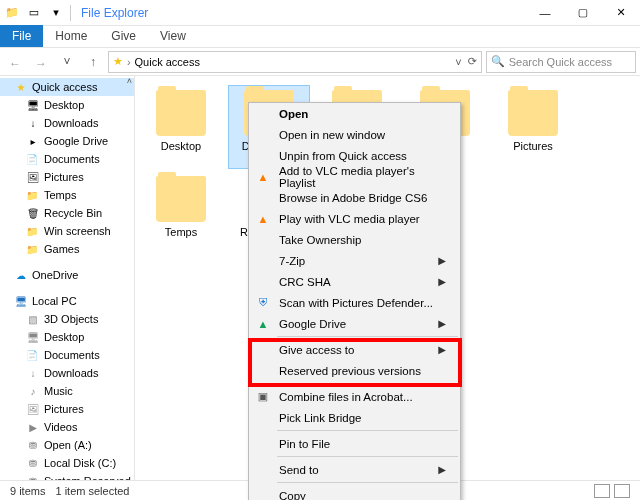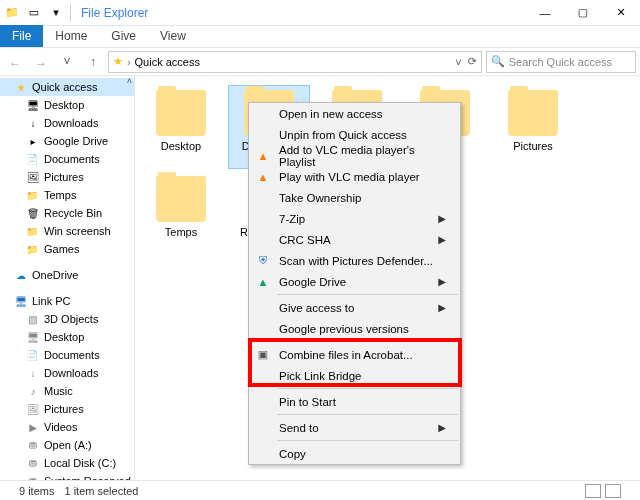--- a/index.html
+++ b/index.html
@@ -35,21 +35,21 @@
   .fico.recycle { background: transparent; }
   .fico.recycle::before { display:none; }
   .fico.recycle svg { width: 42px; height: 42px; }
   .ctx { position: absolute; left: 248px; top: 102px; width: 213px; background: #f2f2f2; border: 1px solid #bcbcbc; box-shadow: 2px 2px 4px rgba(0,0,0,.25); z-index: 50; }
   .ctx .row { height: 21px; display: flex; align-items: center; padding-left: 30px; padding-right: 14px; font-size: 11.5px; position: relative; }
   .ctx .row .ric { position: absolute; left: 6px; width: 16px; height: 16px; display: flex; align-items: center; justify-content: center; font-size: 11px; }
   .ctx .row .arw { margin-left: auto; color: #333; font-size: 10px; }
   .ctx .sep { height: 1px; background: #d0d0d0; margin: 2px 2px 2px 28px; }
   .ctx .bold { font-weight: 600; }
   .hl { position: absolute; left: 248px; top: 338px; width: 214px; height: 49px; border: 4px solid #ff0000; z-index: 60; pointer-events: none; }
-  .status { height: 20px; border-top: 1px solid #e5e5e5; display: flex; align-items: center; padding: 0 19px; font-size: 11px; color: #333; gap: 10px; }
+  .status { height: 20px; border-top: 1px solid #e5e5e5; display: flex; align-items: center; padding: 0 10px; font-size: 11px; color: #333; gap: 10px; }
   .status .v { margin-left: auto; display:flex; gap:4px; }
   .status .v div { width:16px; height:14px; border:1px solid #999; }
   .star { color:#f5c518; }
   .cloud { color:#0a84d6; }
   .pcicon { color:#1e6fbf; }
   .drive { color:#888; }
 </style>
 </head>
 <body>
 
@@ -141,21 +141,21 @@
         </div>
       </div>
     <div class="navgap"></div>
     <div class="navitem">
       <span class="ic cloud">☁</span>
       <span>OneDrive</span>
     </div>
     <div class="navgap"></div>
     <div class="navitem">
       <span class="ic pcicon">🖥</span>
-      <span>Link PC</span>
+      <span>Local PC</span>
     </div>
     <div id="pc-list">
         <div class="navitem sub">
           <span class="ic drive">▧</span>
           <span>3D Objects</span>
         </div>
         <div class="navitem sub">
           <span class="ic drive">🖥</span>
           <span>Desktop</span>
         </div>
@@ -234,31 +234,37 @@
 <div class="status">
   <span>9 items</span>
   <span>1 item selected</span>
   <div class="v">
     <div></div>
     <div></div>
   </div>
 </div>
 
 <div class="ctx" id="ctx">
-    <div class="row">
-      <span>Open in new access</span>
+    <div class="row bold">
+      <span>Open</span>
+    </div>
+    <div class="row">
+      <span>Open in new window</span>
     </div>
     <div class="row">
       <span>Unpin from Quick access</span>
     </div>
     <div class="row">
       <span class="ric" style="color:#ff7a00">▲</span>
       <span>Add to VLC media player's Playlist</span>
     </div>
     <div class="row">
+      <span>Browse in Adobe Bridge CS6</span>
+    </div>
+    <div class="row">
       <span class="ric" style="color:#ff7a00">▲</span>
       <span>Play with VLC media player</span>
     </div>
     <div class="row">
       <span>Take Ownership</span>
     </div>
     <div class="row">
       <span>7-Zip</span>
       <span class="arw">▶</span>
     </div>
@@ -274,33 +280,33 @@
       <span class="ric" style="color:#12a15a">▲</span>
       <span>Google Drive</span>
       <span class="arw">▶</span>
     </div>
     <div class="sep"></div>
     <div class="row">
       <span>Give access to</span>
       <span class="arw">▶</span>
     </div>
     <div class="row">
-      <span>Google previous versions</span>
+      <span>Reserved previous versions</span>
     </div>
     <div class="sep"></div>
     <div class="row">
       <span class="ric" style="color:#555">▣</span>
       <span>Combine files in Acrobat...</span>
     </div>
     <div class="row">
       <span>Pick Link Bridge</span>
     </div>
     <div class="sep"></div>
     <div class="row">
-      <span>Pin to Start</span>
+      <span>Pin to File</span>
     </div>
     <div class="sep"></div>
     <div class="row">
       <span>Send to</span>
       <span class="arw">▶</span>
     </div>
     <div class="sep"></div>
     <div class="row">
       <span>Copy</span>
     </div>

